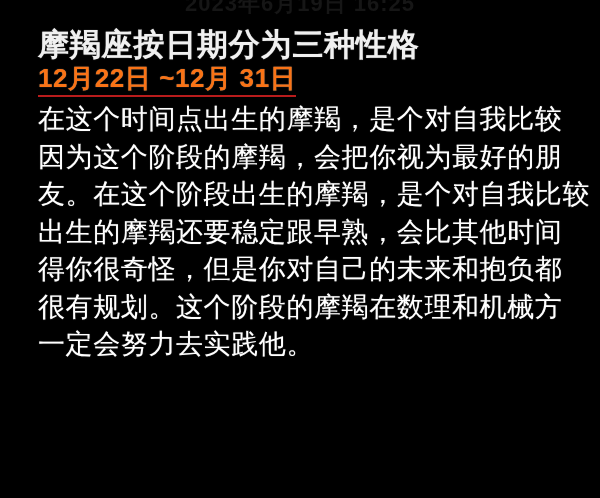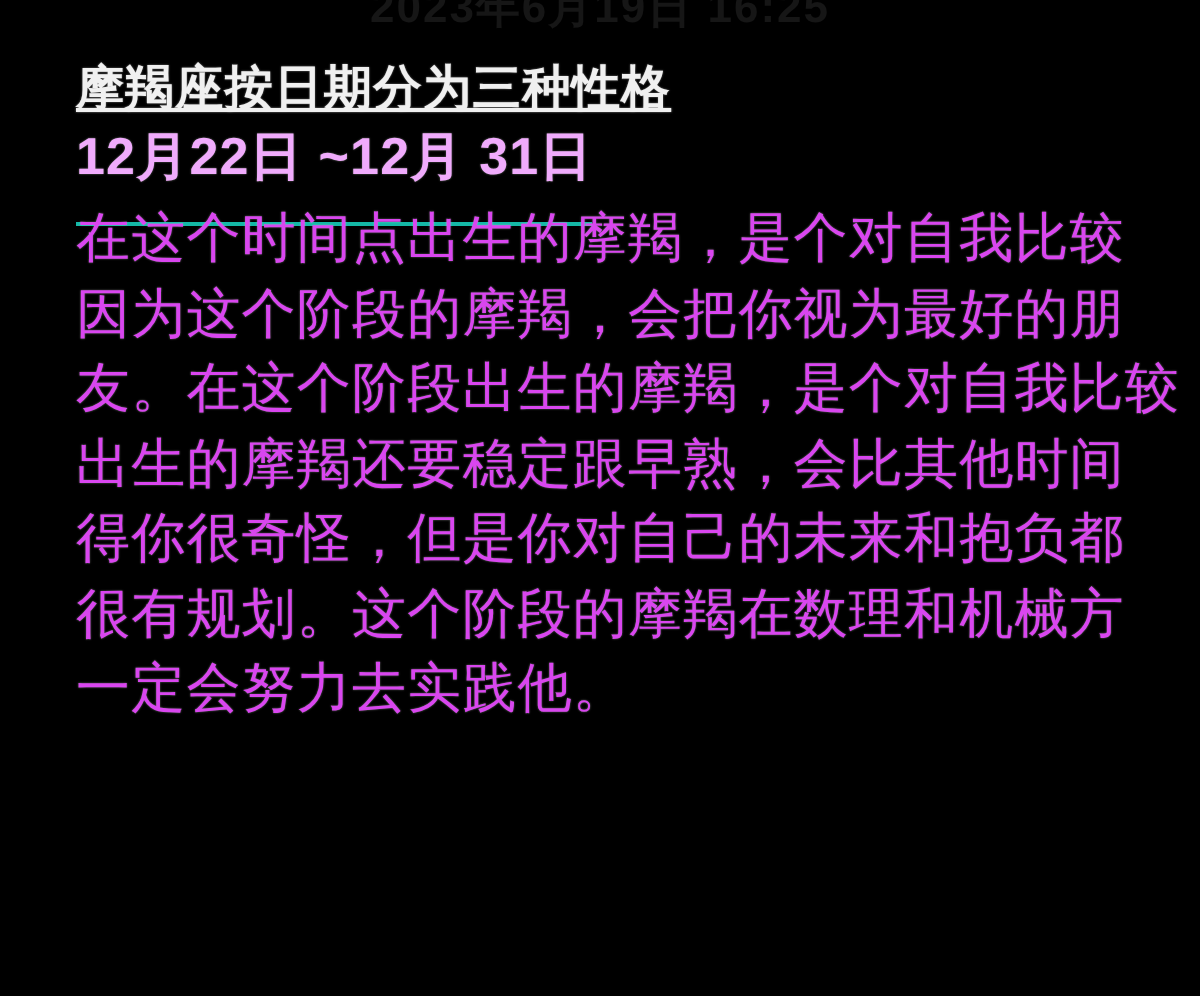--- a/index.html
+++ b/index.html
@@ -25,57 +25,56 @@
     letter-spacing: 1px;
     color: #161616;
     white-space: nowrap;
     user-select: none;
   }
   .title {
     position: absolute;
     top: 30px;
     left: 38px;
     margin: 0;
-    font-size: 24px;
+    font-size: 31px;
     line-height: 30px;
     font-weight: 600;
     letter-spacing: 0.8px;
     color: #f0f0f0;
     text-shadow: 0 0 1px rgba(240,240,240,0.55);
     white-space: nowrap;
-    text-decoration: underline;
   }
   .date-range {
     position: absolute;
     top: 63px;
     left: 38px;
     display: inline-block;
     font-size: 26px;
     line-height: 30px;
     font-weight: 600;
     letter-spacing: 0.6px;
-    color: #f0abfc;
+    color: #f97316;
     text-shadow: 0 0 1px rgba(230,230,230,0.5);
-    padding-bottom: 18px;
-    border-bottom: 2px solid #14b8a6;
+    padding-bottom: 2px;
+    border-bottom: 2px solid #b91c1c;
     white-space: nowrap;
   }
   .body-text {
     position: absolute;
     top: 101px;
     left: 38px;
     right: 20px;
   }
   .body-line {
     height: 37.5px;
     line-height: 37.5px;
     font-size: 27px;
     font-weight: 500;
     letter-spacing: 0.6px;
-    color: #d946ef;
+    color: #ffffff;
     text-shadow: 0 0 1px rgba(226,226,226,0.5);
     white-space: nowrap;
   }
 </style>
 </head>
 <body>
 
 <div class="page">
 
   <div class="watermark">2023年6月19日 16:25</div>

